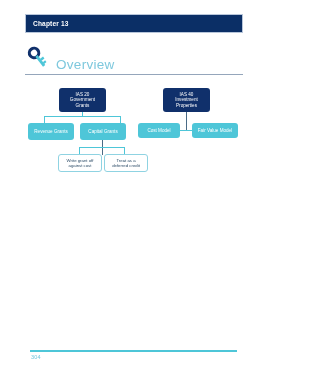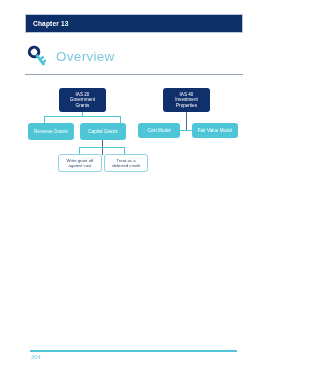--- a/index.html
+++ b/index.html
@@ -42,21 +42,21 @@
   }
 
   
   .overview-row {
     position: absolute;
     left: 25px;
     top: 43px;
     width: 218px;
     height: 28px;
     display: flex;
-    align-items: center;
+    align-items: flex-end;
   }
   .key-icon {
     width: 26px;
     height: 26px;
     flex: 0 0 26px;
     display: block;
   }
   .overview-title {
     color: #7ec8dd;
     font-size: 13.5px;

